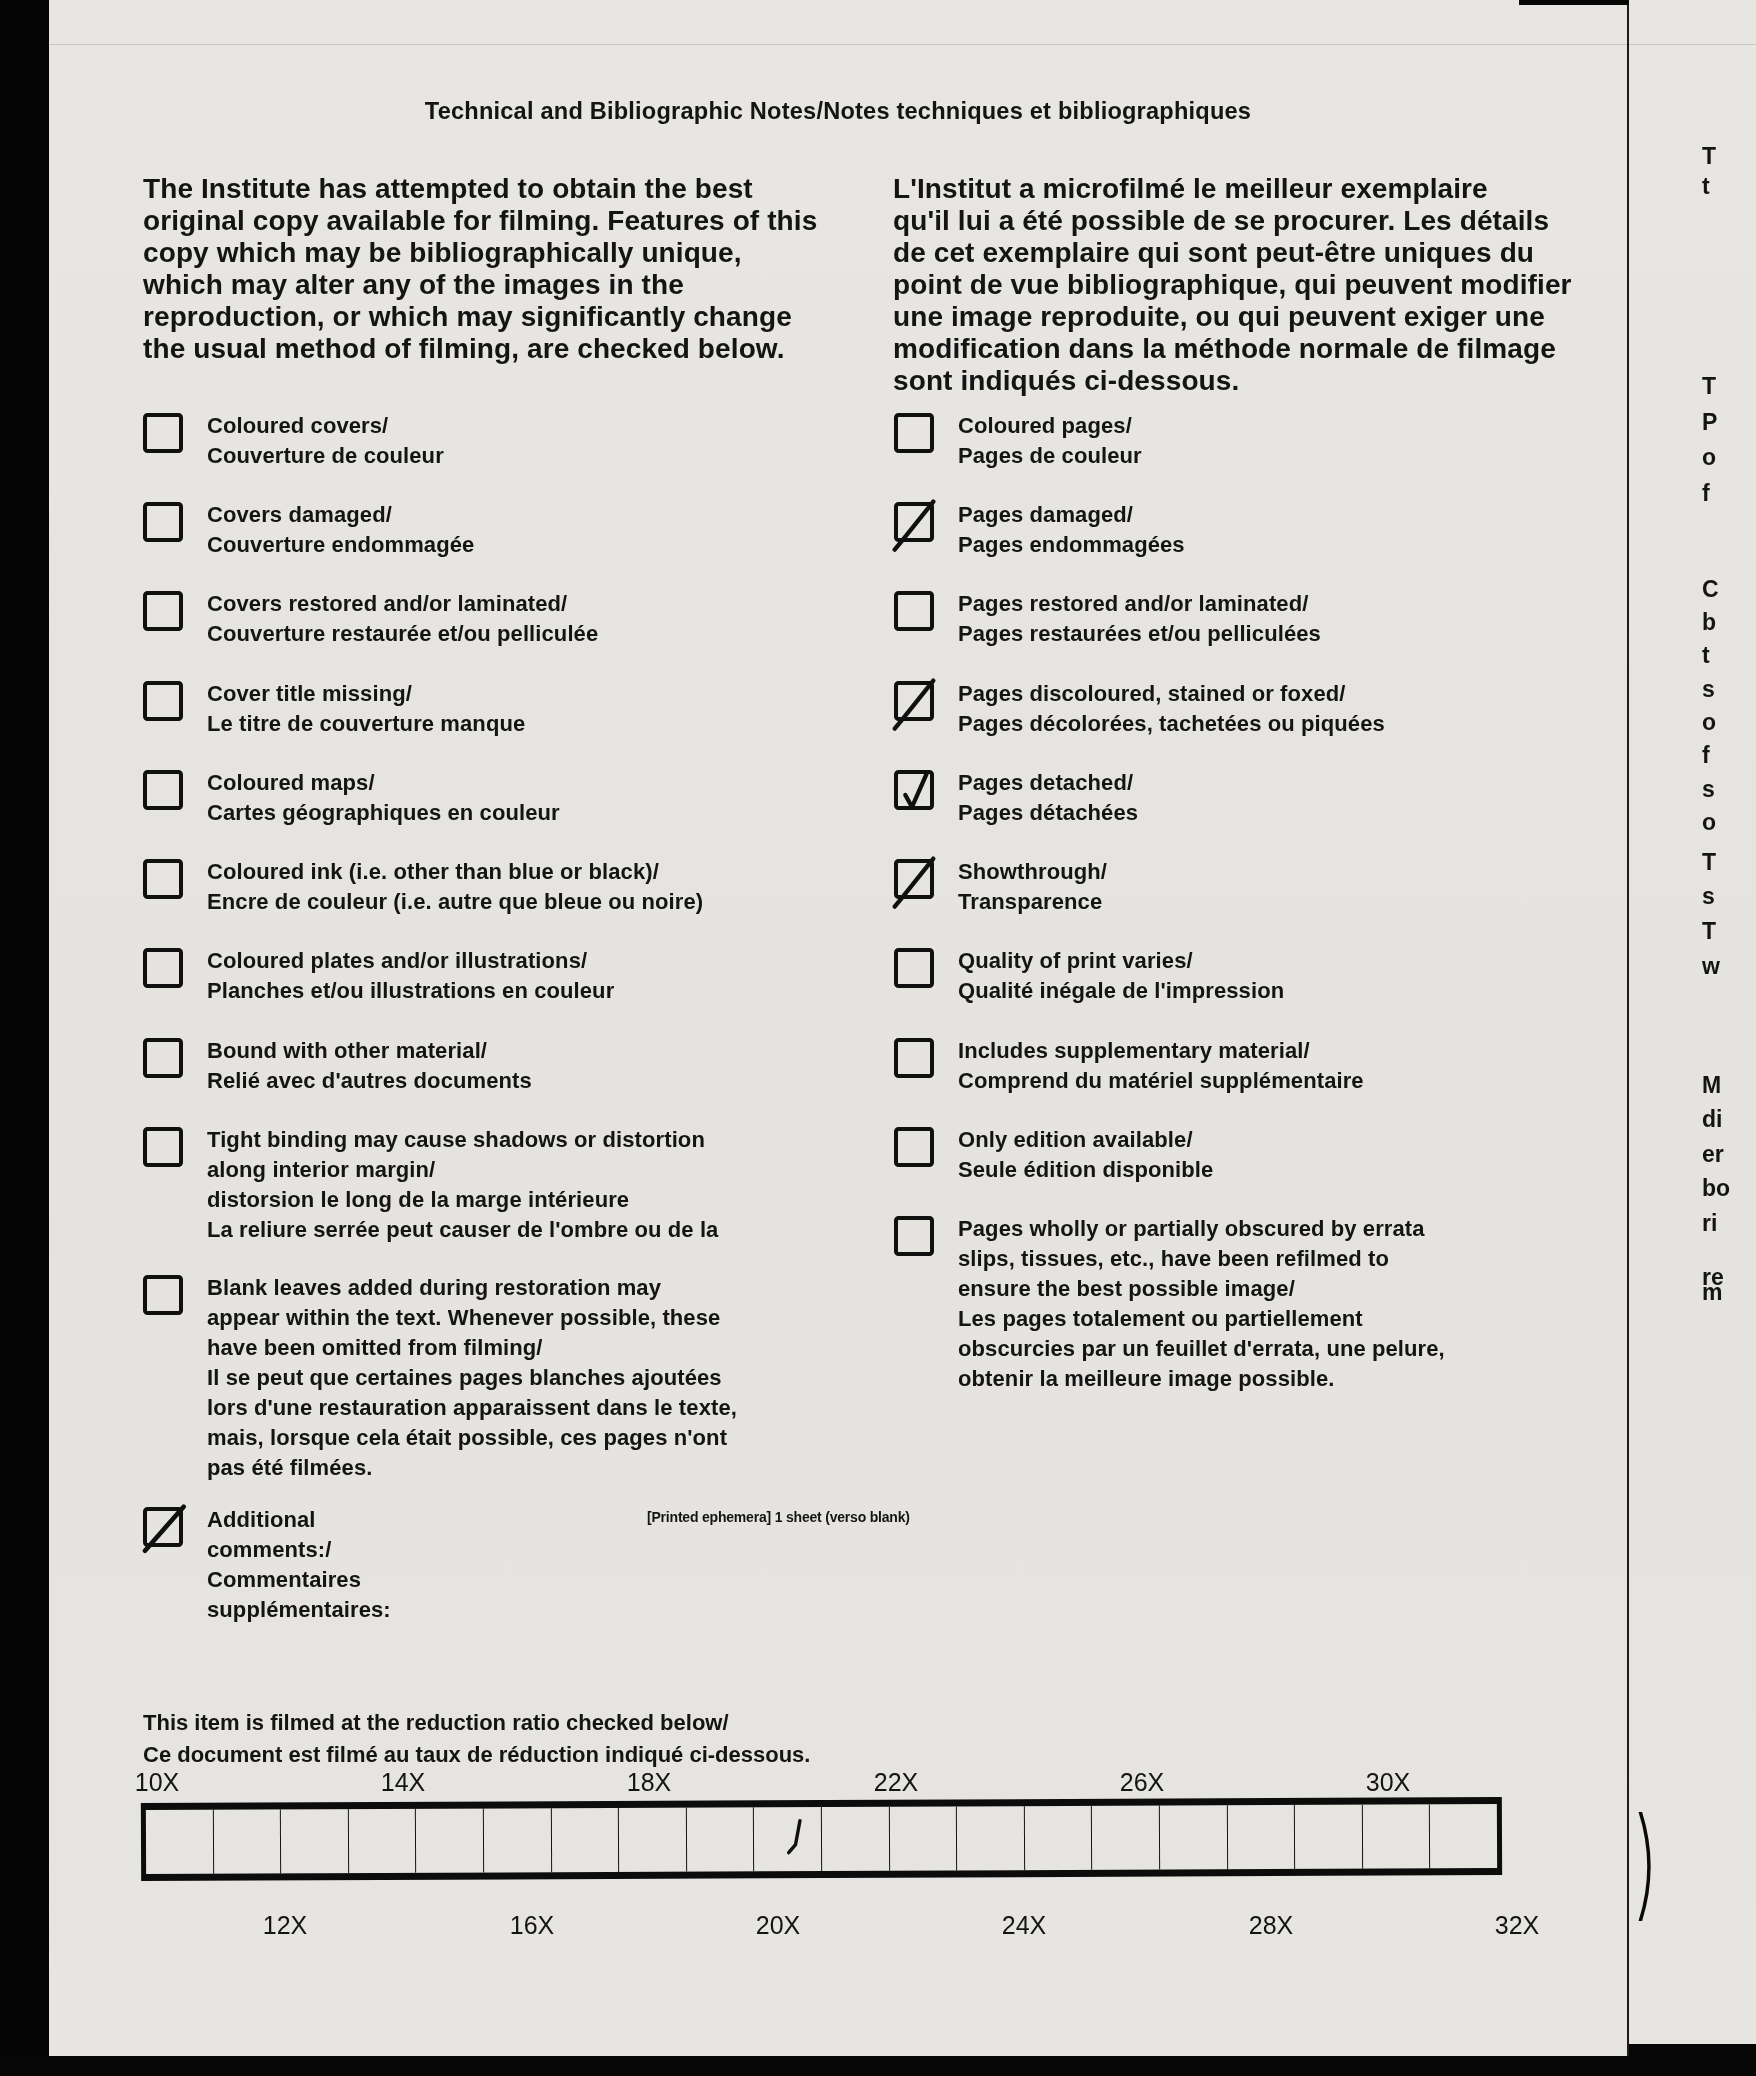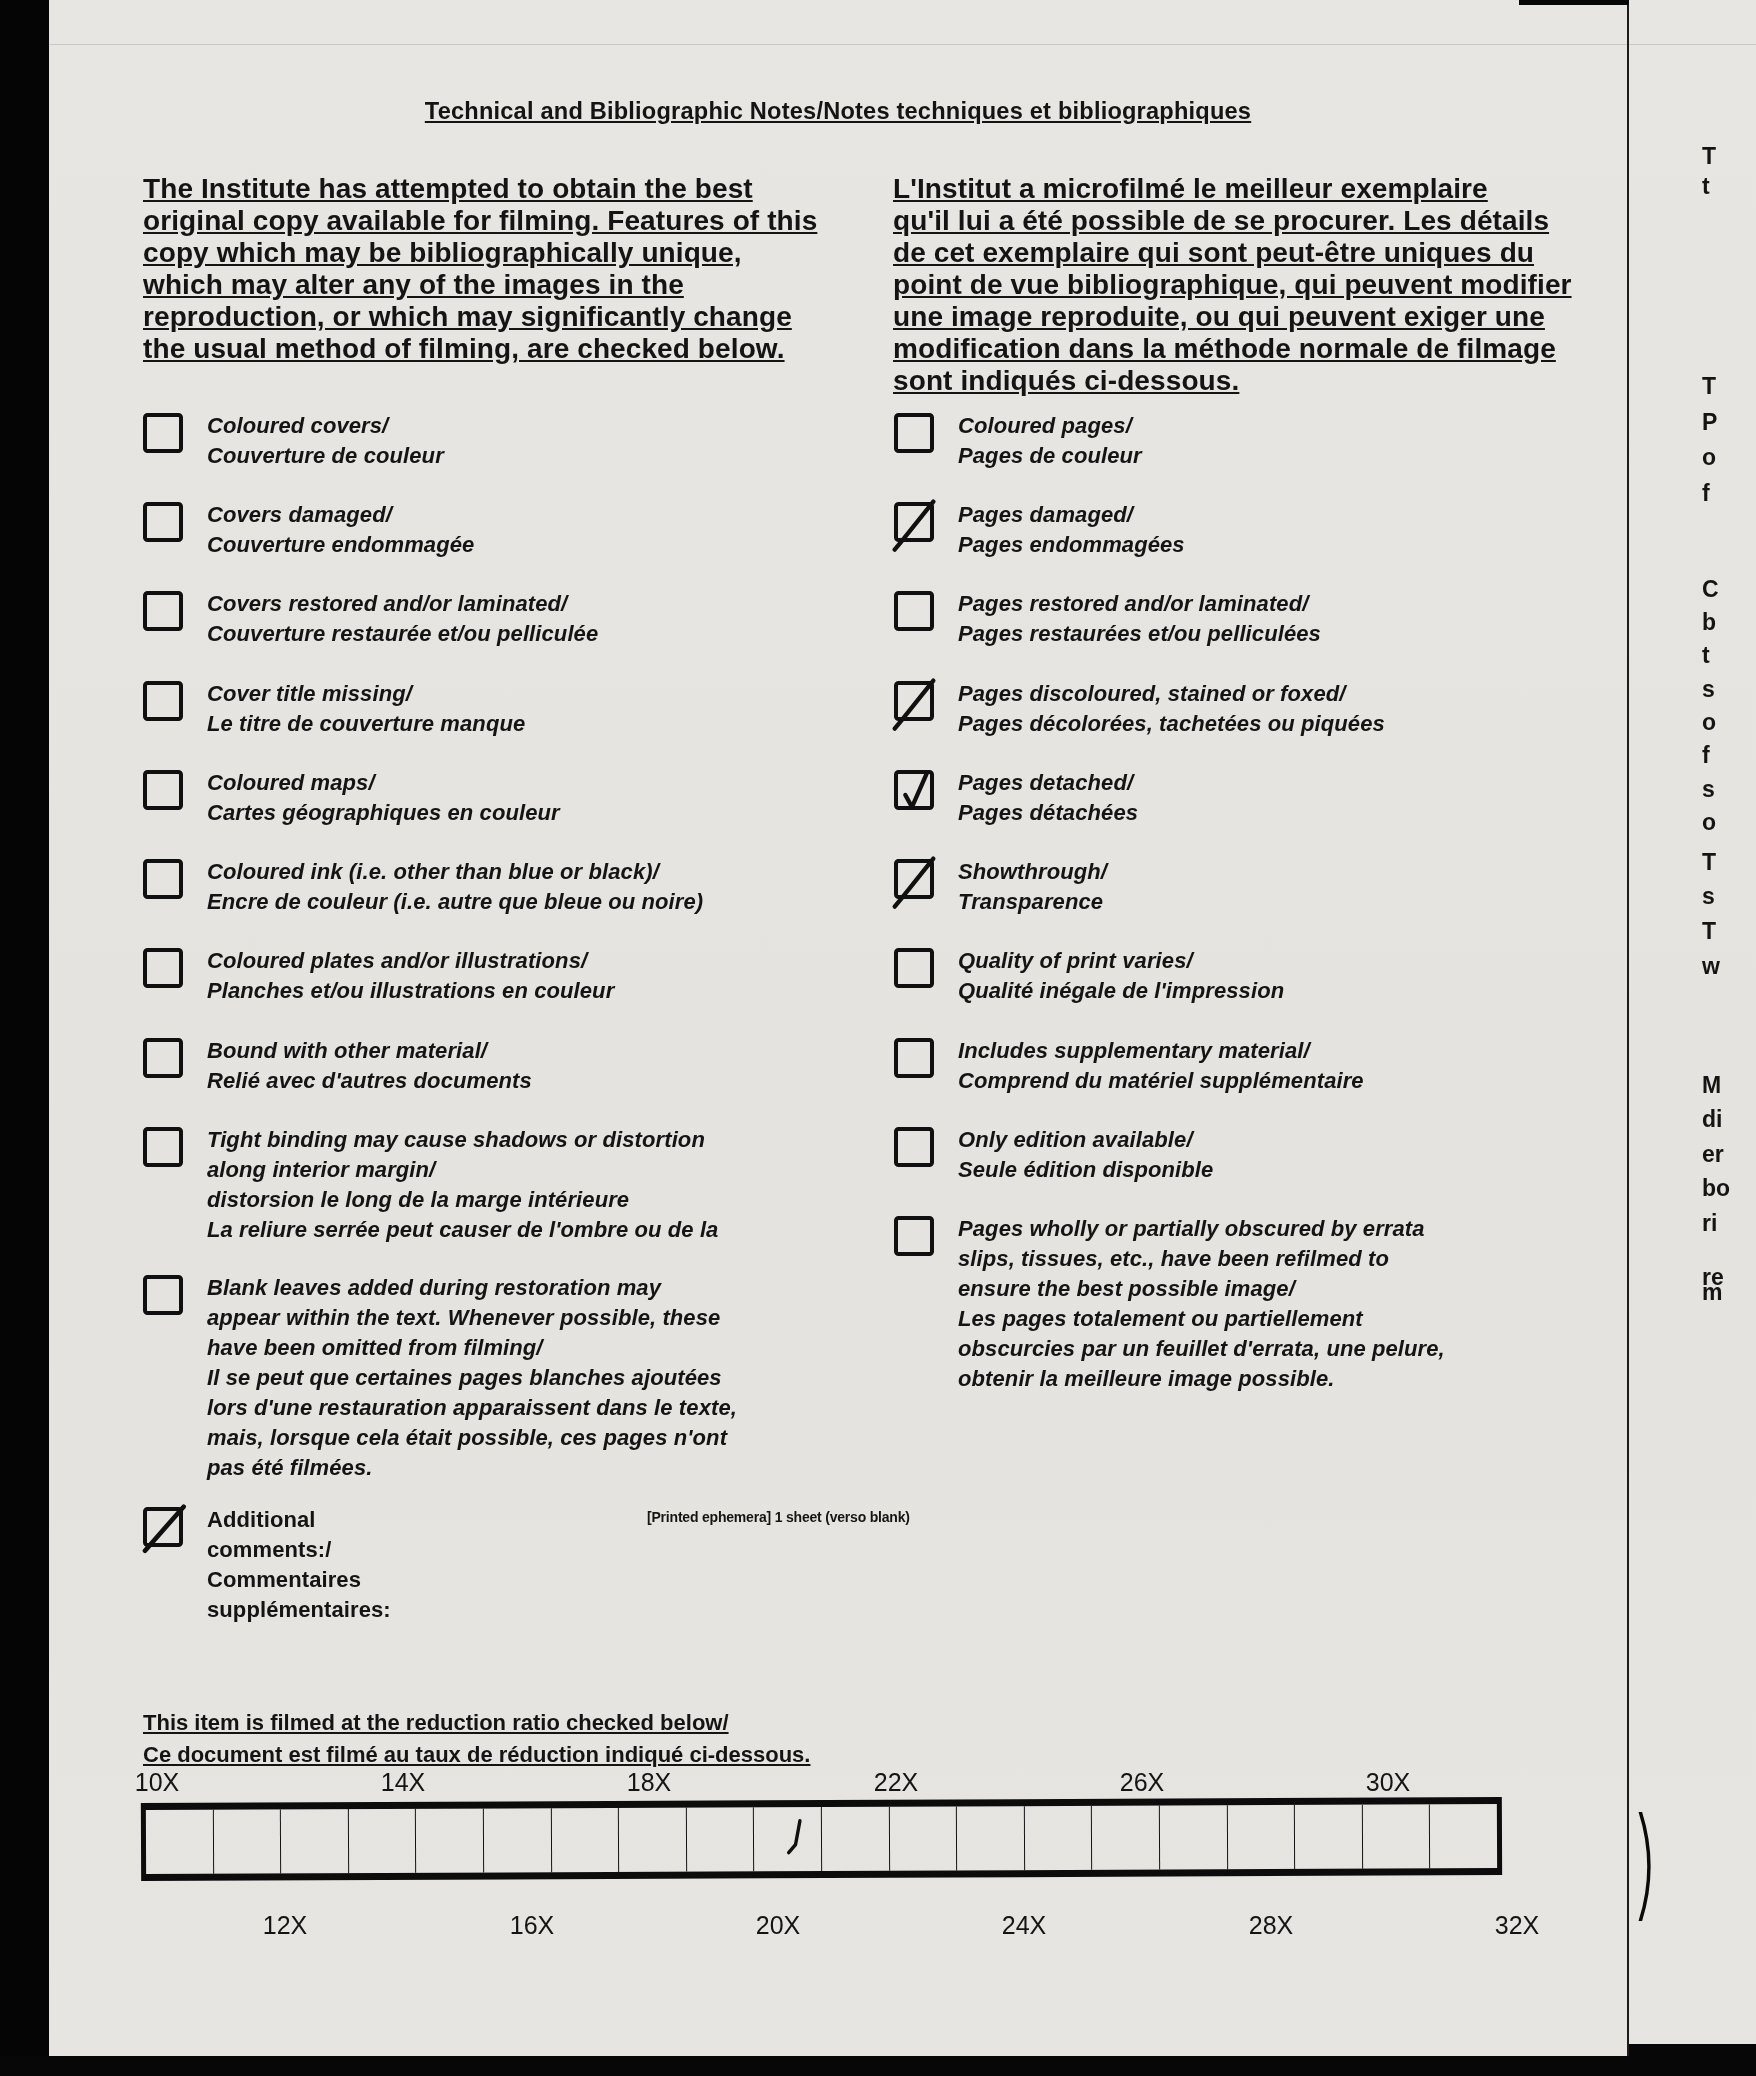--- a/index.html
+++ b/index.html
@@ -7,27 +7,27 @@
         font-family:"Liberation Sans","DejaVu Sans",sans-serif;color:#141414;}
   #paper{position:absolute;left:49px;top:0;width:1708px;height:2056px;
          background:linear-gradient(180deg,#e7e6e2 0%,#e4e3df 60%,#e6e5e1 100%);}
   .scanline{position:absolute;left:0;top:44px;width:1757px;height:1.2px;background:rgba(0,0,0,0.13);}
   #fold-line{position:absolute;left:1627px;top:0;width:2.3px;height:2056px;background:#1c1c1c;}
   #fold-top-sliver{position:absolute;left:1519px;top:0;width:110px;height:4.6px;background:#070707;}
   #bottom-edge{position:absolute;left:0;top:2056px;width:1757px;height:21px;background:#070707;}
   #bottom-right-edge{position:absolute;left:1629px;top:2044px;width:127px;height:32px;background:#070707;}
   #page-curl{position:absolute;left:1638px;top:1812px;}
 
-  .t{position:absolute;font-weight:700;text-decoration:underline;}
+  .t{position:absolute;font-weight:700;}
   #title{left:49px;top:98px;width:1578px;text-align:center;font-size:23.6px;letter-spacing:0.2px;}
   .intro{font-size:28px;line-height:32px;white-space:pre-line;letter-spacing:0.1px;}
   #intro-en{left:143px;top:173px;width:679px;}
   #intro-fr{left:893px;top:173px;width:702px;}
 
-  .col{position:absolute;top:0;width:731px;height:1727px;font-style:italic;}
+  .col{position:absolute;top:0;width:731px;height:1727px;}
   #col-left{left:143px;}
   #col-right{left:894px;}
   .item{position:absolute;left:0;}
   .box{position:absolute;left:0;top:1.2px;width:32px;height:32px;border:4px solid #101010;
        border-radius:4.6px;background:transparent;}
   .box svg{position:absolute;left:-5.8px;top:-7px;overflow:visible;}
   .lines{position:absolute;left:64px;top:-1.2px;font-size:22px;line-height:30px;font-weight:700;
          white-space:nowrap;letter-spacing:0.1px;}
 
   #additional-row{position:absolute;left:143px;top:1506px;}

